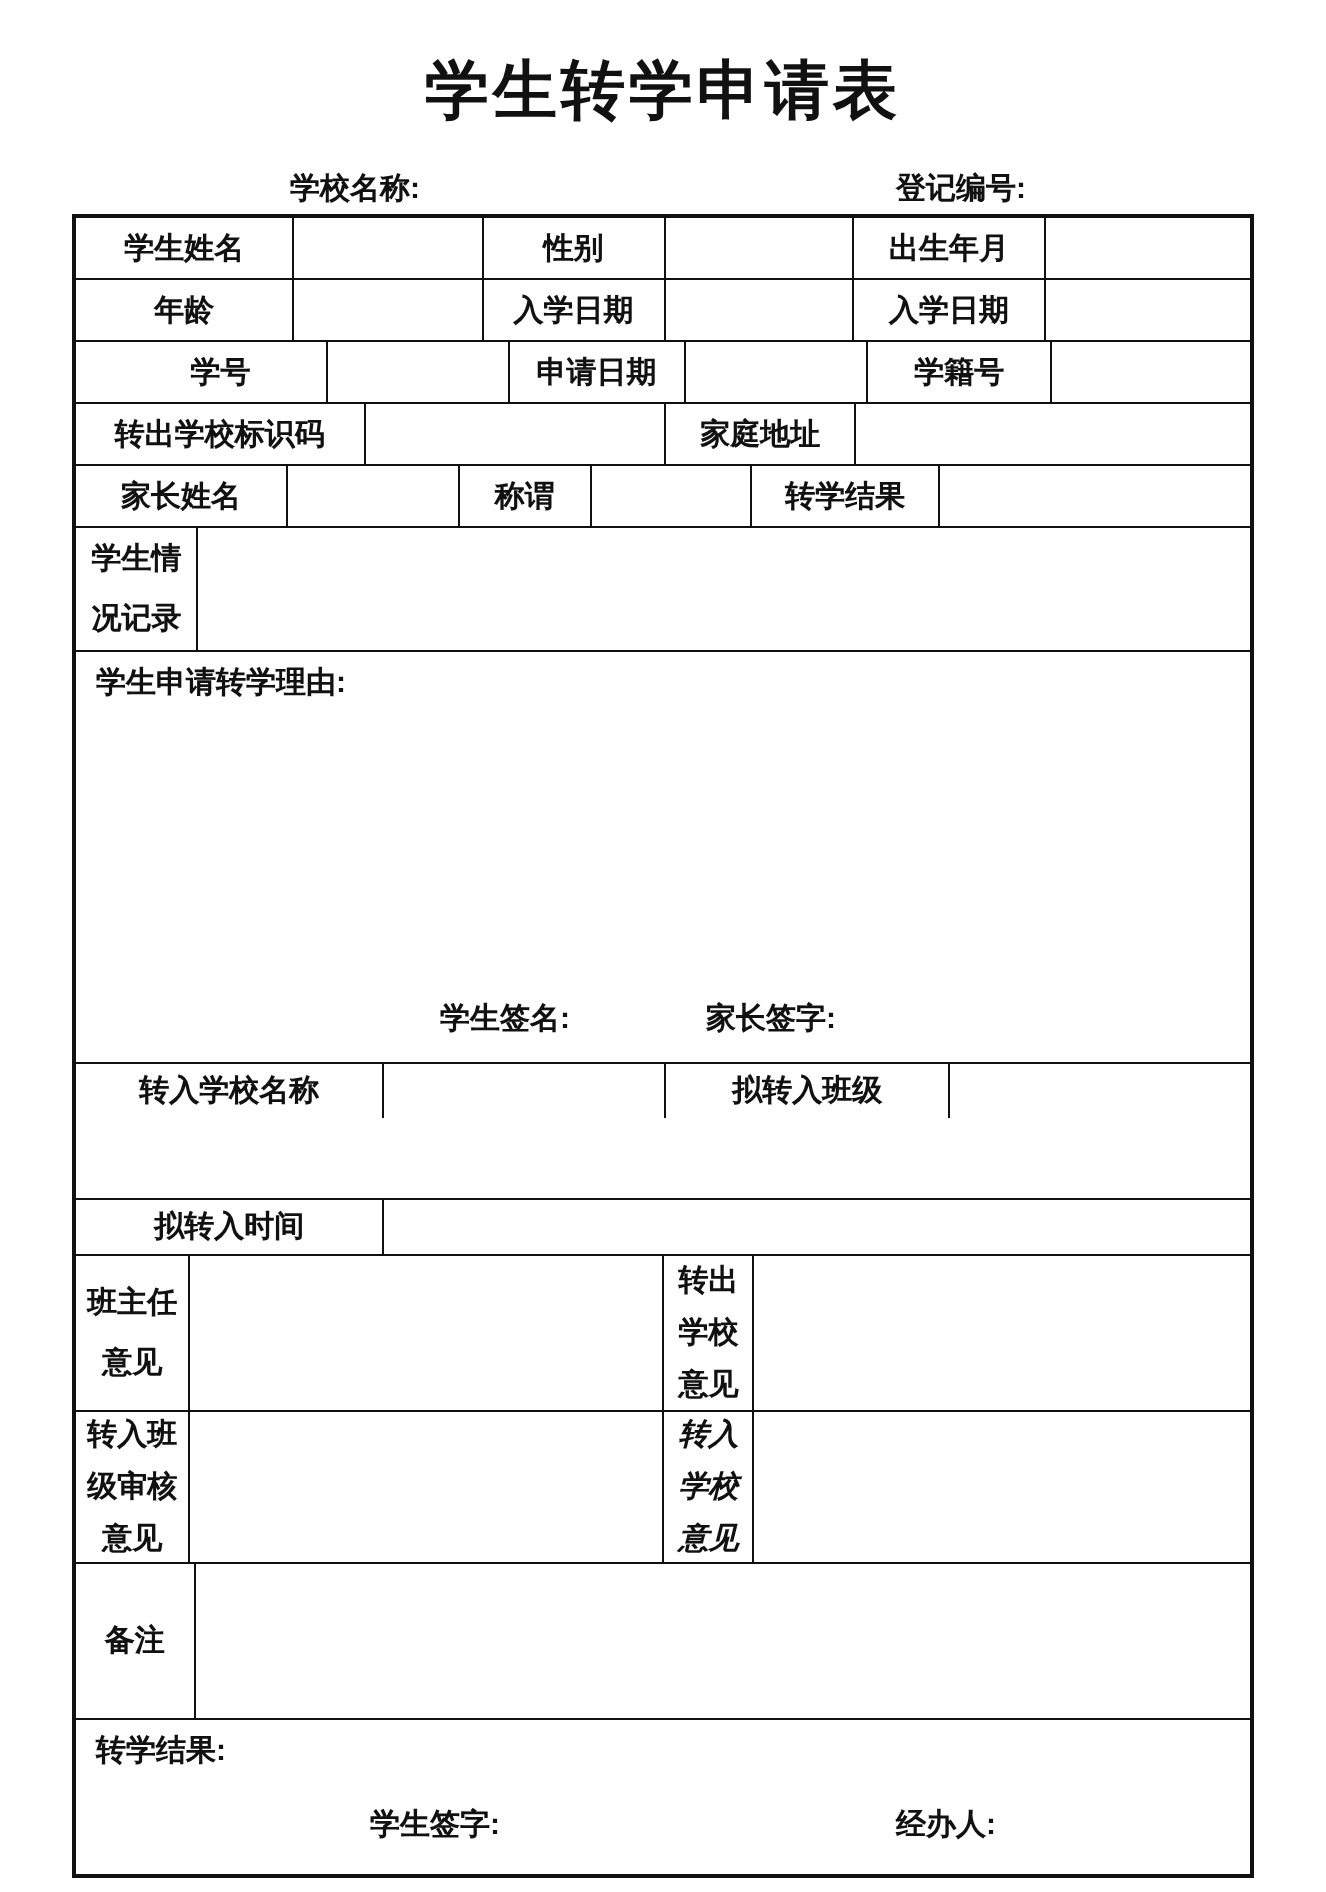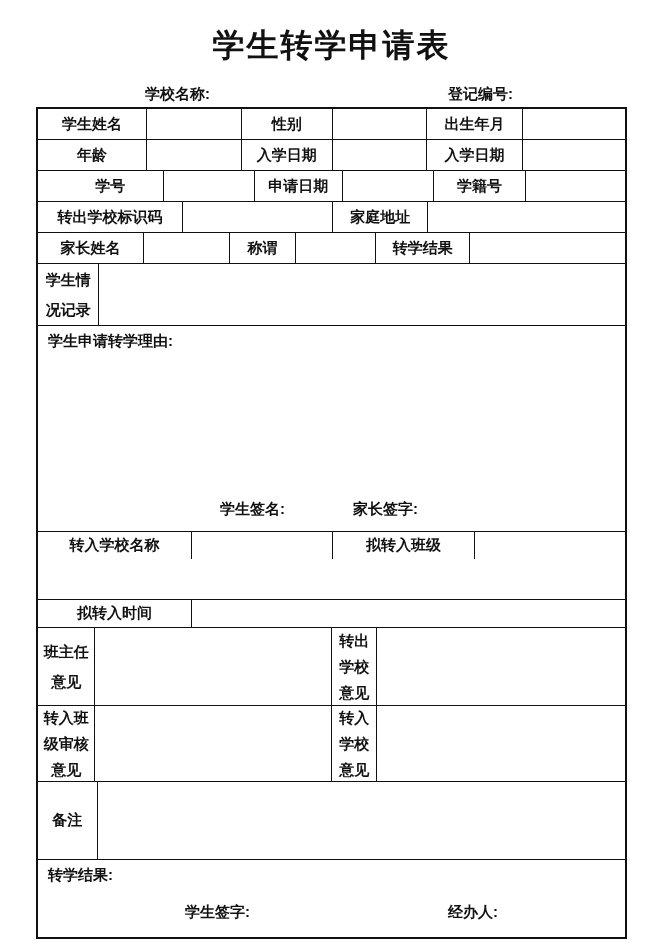--- a/index.html
+++ b/index.html
@@ -146,21 +146,21 @@
       <div class="cell inpcell" style="width:42.4%;"></div>
     </div>
 
     <div class="row" style="height:75px;">
       <div class="cell cfirst lbl" style="width:9.6%;">
         <div class="ln3">转入班</div>
         <div class="ln3">级审核</div>
         <div class="ln3">意见</div>
       </div>
       <div class="cell inpcell" style="width:40.4%;"></div>
-      <div class="cell lbl" style="width:7.6%;">
+      <div class="cell lbl" style="width:7.6%;font-style:italic;">
         <div class="ln3">转入</div>
         <div class="ln3">学校</div>
         <div class="ln3">意见</div>
       </div>
       <div class="cell inpcell" style="width:42.4%;"></div>
     </div>
 
     <div class="row" style="height:77px;">
       <div class="cell cfirst lbl" style="width:10.0%;">备注</div>
       <div class="cell inpcell" style="width:90.0%;"></div>

